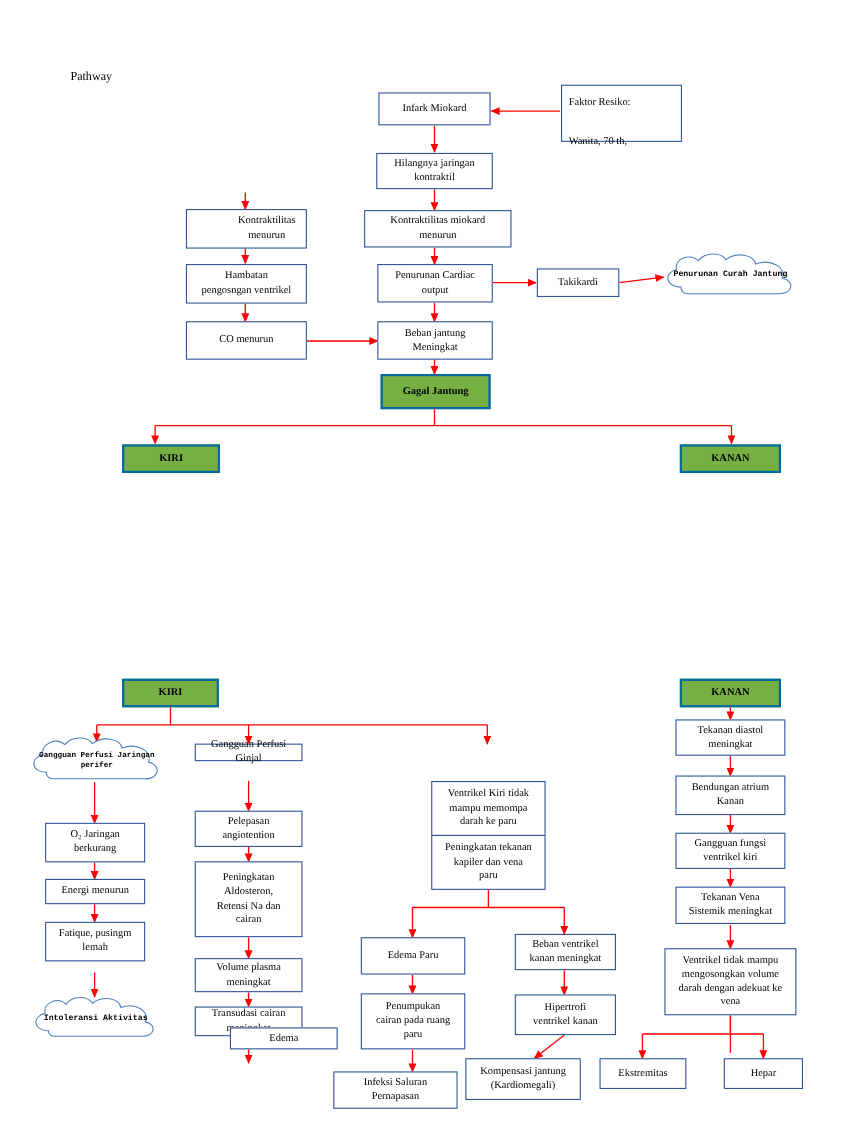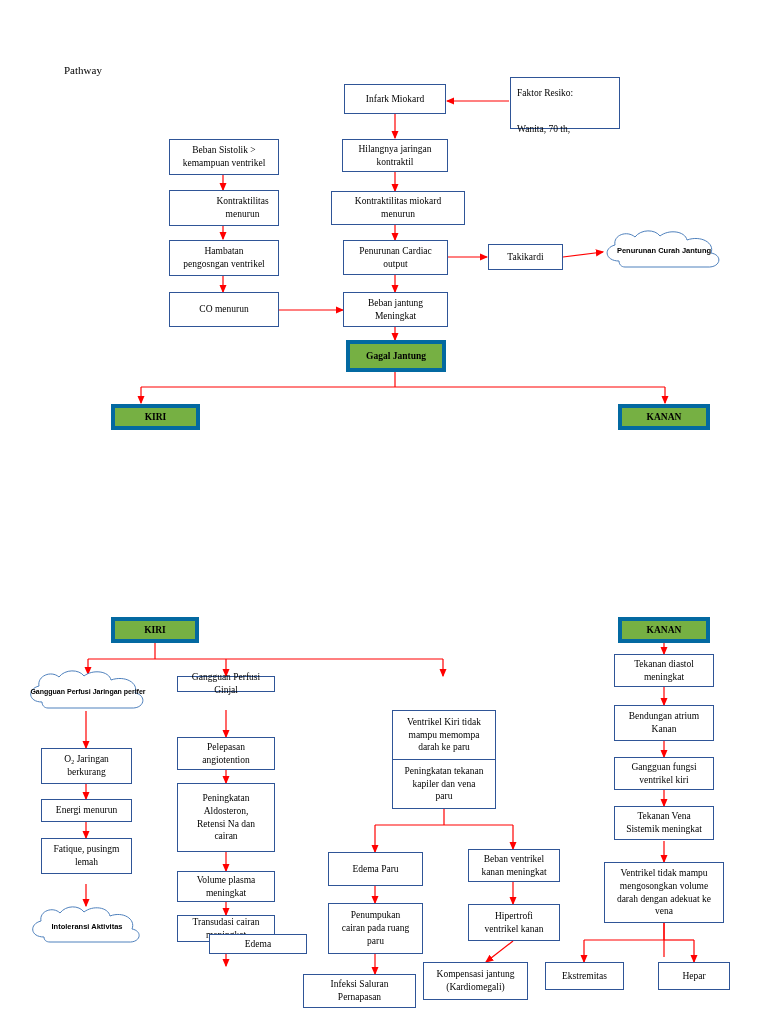--- a/index.html
+++ b/index.html
@@ -33,37 +33,37 @@
     font-size: 9.5px;
     line-height: 1.35;
     display: flex;
     align-items: center;
     justify-content: center;
     text-align: center;
     padding: 2px 3px;
   }
   .node.green {
     background: #76b043;
-    border: 4px solid #0369a1;
+    border: 2px solid #0369a1;
     font-weight: bold;
     font-size: 9.5px;
   }
   .node.left {
     justify-content: flex-start;
     text-align: left;
     padding-left: 6px;
   }
   .cloud {
     position: absolute;
     box-sizing: border-box;
     display: flex;
     align-items: center;
     justify-content: center;
     text-align: center;
-    font-family: Liberation Sans, sans-serif;
+    font-family: Liberation Mono, monospace;
     font-size: 7.5px;
     font-weight: bold;
     color: #000;
   }
   .cloud svg {
     position: absolute;
     left: 0;
     top: 0;
   }
   .cloud span {
@@ -168,24 +168,20 @@
   <div class="node" style="left:344px; top:84px; width:102px; height:30px;">
     <span>Infark Miokard</span>
   </div>
 
   <div class="node left" style="left:510px; top:77px; width:110px; height:52px; display:block; padding-top:6px;">
     <div style="font-size:9.5px; line-height:1.9; white-space:pre-line; text-align:left;">Faktor Resiko:
 
 Wanita, 70 th,</div>
   </div>
 
-  <div class="node" style="left:169px; top:139px; width:110px; height:36px; white-space:pre-line;">
-    <span style="white-space:pre-line;">Beban Sistolik &gt;
-kemampuan ventrikel</span>
-  </div>
 
   <div class="node" style="left:342px; top:139px; width:106px; height:33px; white-space:pre-line;">
     <span style="white-space:pre-line;">Hilangnya jaringan
 kontraktil</span>
   </div>
 
   <div class="node" style="left:169px; top:190px; width:110px; height:36px; white-space:pre-line;padding-left:40px;">
     <span style="white-space:pre-line;">Kontraktilitas
 menurun</span>
   </div>

